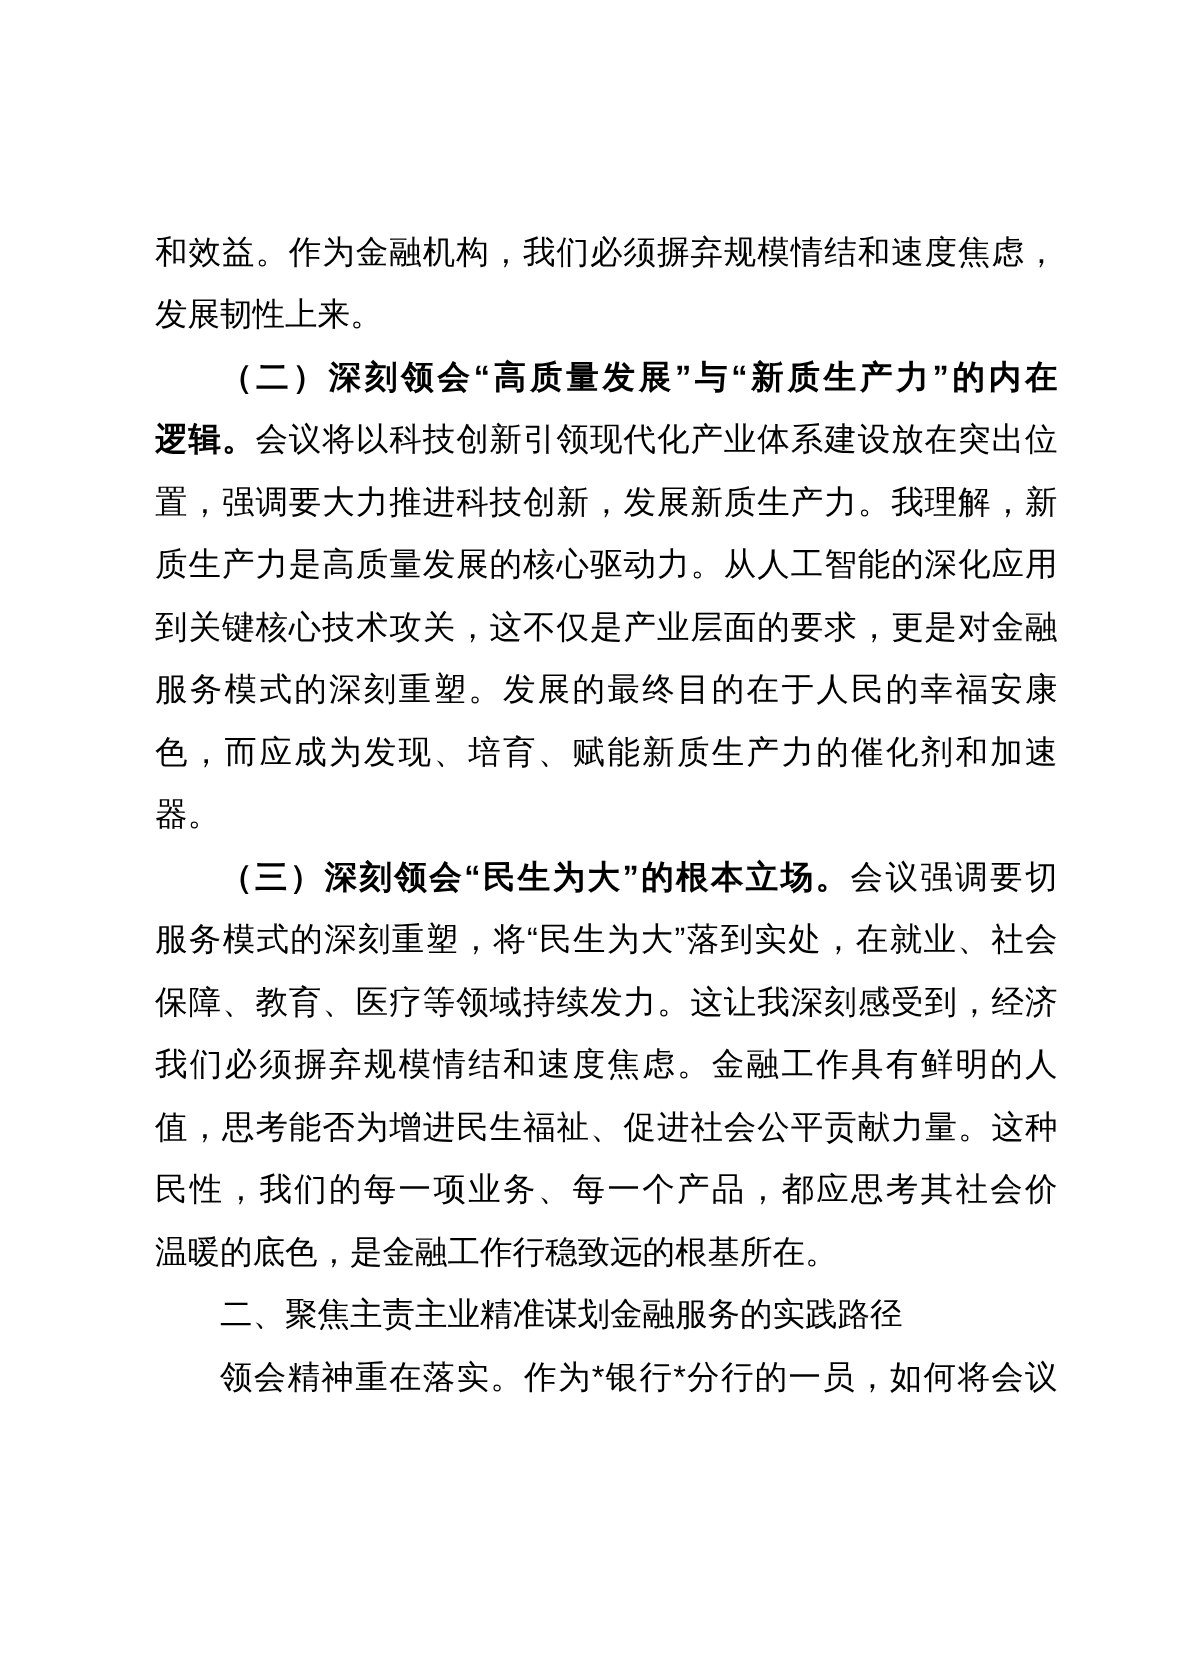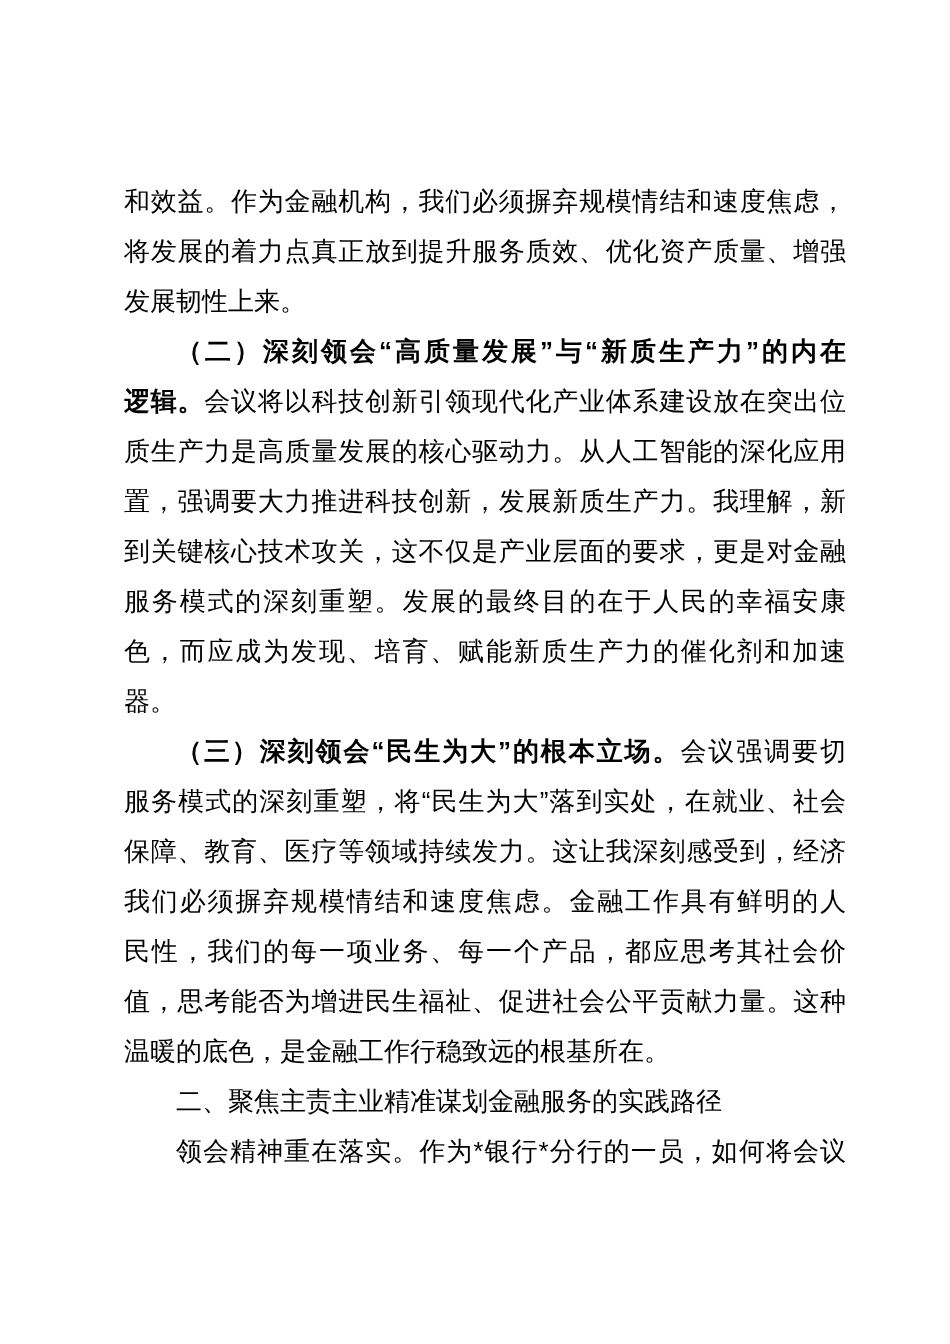--- a/index.html
+++ b/index.html
@@ -39,33 +39,32 @@
   }
   .seg { font-weight: normal; }
   .seg.bold { font-weight: bold; margin-top: 12px; }
 </style>
 </head>
 <body>
 
 <div class="page">
   <div>
       <div class="line jfull"><span class="seg">和效益。作为金融机构，我们必须摒弃规模情结和速度焦虑，</span></div>
-      <div class="line jfull"><span class="seg">将发展的着力点真正放到提升服务质效、优化资产质量、增强</span></div>
       <div class="line"><span class="seg">发展韧性上来。</span></div>
       <div class="line indent jfull"><span class="seg bold">（二）深刻领会“高质量发展”与“新质生产力”的内在</span></div>
       <div class="line jfull"><span class="seg bold">逻辑。</span><span class="seg">会议将以科技创新引领现代化产业体系建设放在突出位</span></div>
+      <div class="line jfull"><span class="seg">置，强调要大力推进科技创新，发展新质生产力。我理解，新</span></div>
       <div class="line jfull"><span class="seg">质生产力是高质量发展的核心驱动力。从人工智能的深化应用</span></div>
-      <div class="line jfull"><span class="seg">置，强调要大力推进科技创新，发展新质生产力。我理解，新</span></div>
       <div class="line jfull"><span class="seg">到关键核心技术攻关，这不仅是产业层面的要求，更是对金融</span></div>
       <div class="line jfull"><span class="seg">服务模式的深刻重塑。发展的最终目的在于人民的幸福安康</span></div>
       <div class="line jfull"><span class="seg">色，而应成为发现、培育、赋能新质生产力的催化剂和加速</span></div>
       <div class="line"><span class="seg">器。</span></div>
       <div class="line indent jfull"><span class="seg bold">（三）深刻领会“民生为大”的根本立场。</span><span class="seg">会议强调要切</span></div>
       <div class="line jfull"><span class="seg">服务模式的深刻重塑，将“民生为大”落到实处，在就业、社会</span></div>
       <div class="line jfull"><span class="seg">保障、教育、医疗等领域持续发力。这让我深刻感受到，经济</span></div>
       <div class="line jfull"><span class="seg">我们必须摒弃规模情结和速度焦虑。金融工作具有鲜明的人</span></div>
+      <div class="line jfull"><span class="seg">值，思考能否为增进民生福祉、促进社会公平贡献力量。这种</span></div>
       <div class="line jfull"><span class="seg">民性，我们的每一项业务、每一个产品，都应思考其社会价</span></div>
-      <div class="line jfull"><span class="seg">值，思考能否为增进民生福祉、促进社会公平贡献力量。这种</span></div>
       <div class="line"><span class="seg">温暖的底色，是金融工作行稳致远的根基所在。</span></div>
       <div class="line indent"><span class="seg">二、聚焦主责主业精准谋划金融服务的实践路径</span></div>
       <div class="line indent jfull"><span class="seg">领会精神重在落实。作为*银行*分行的一员，如何将会议</span></div>
     </div>
 </div>
 
 </body></html>

